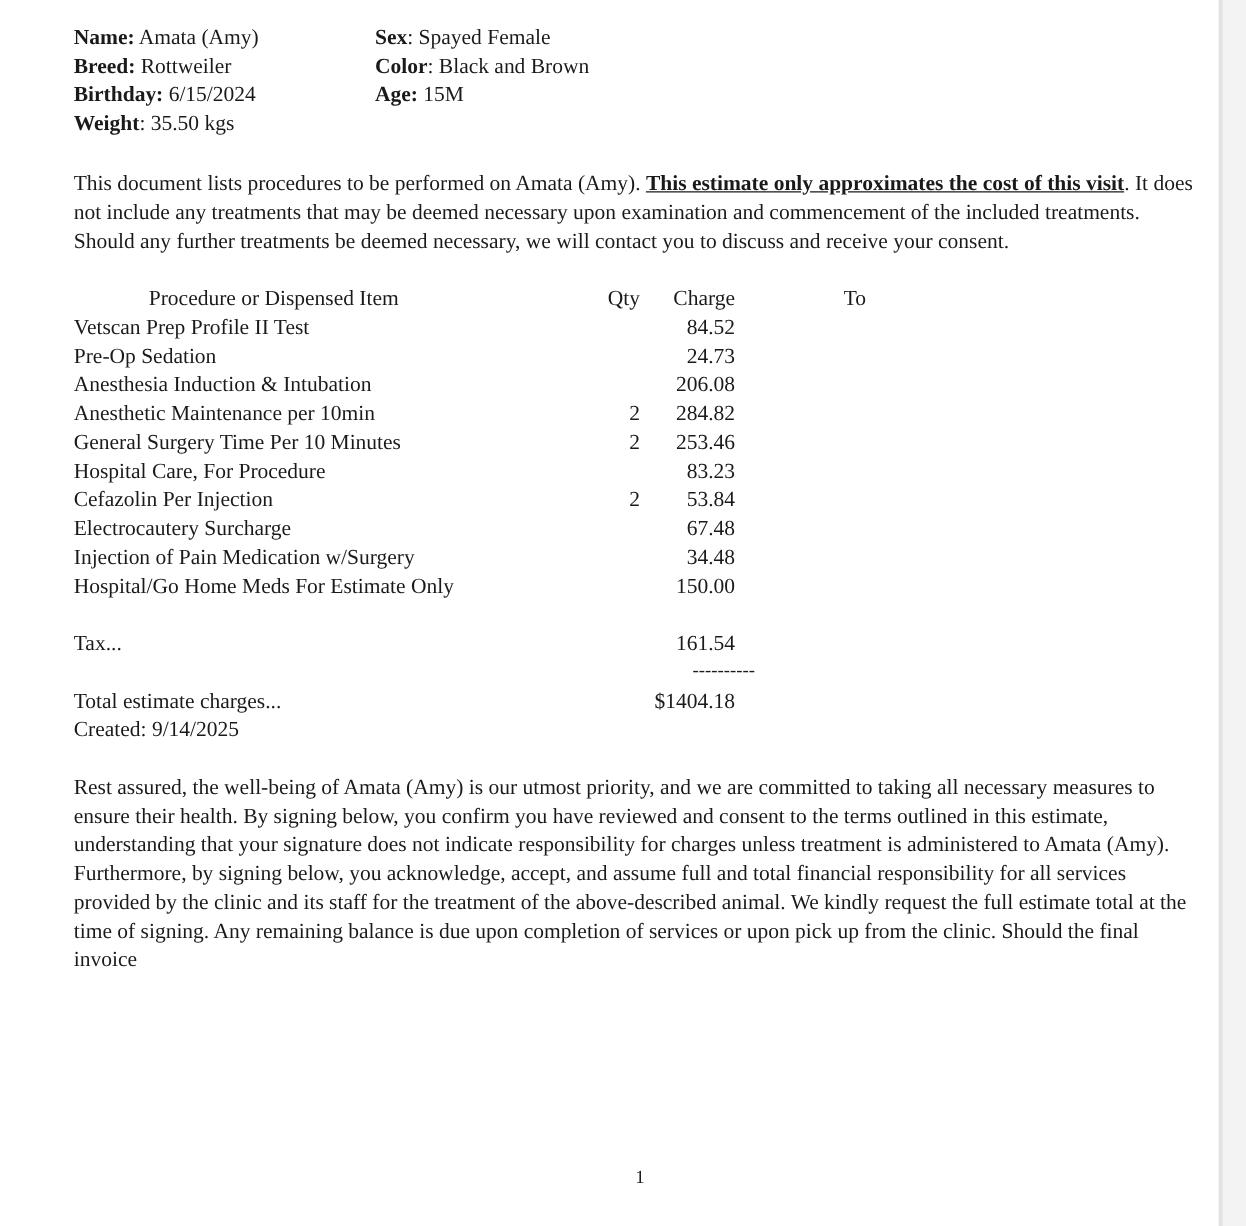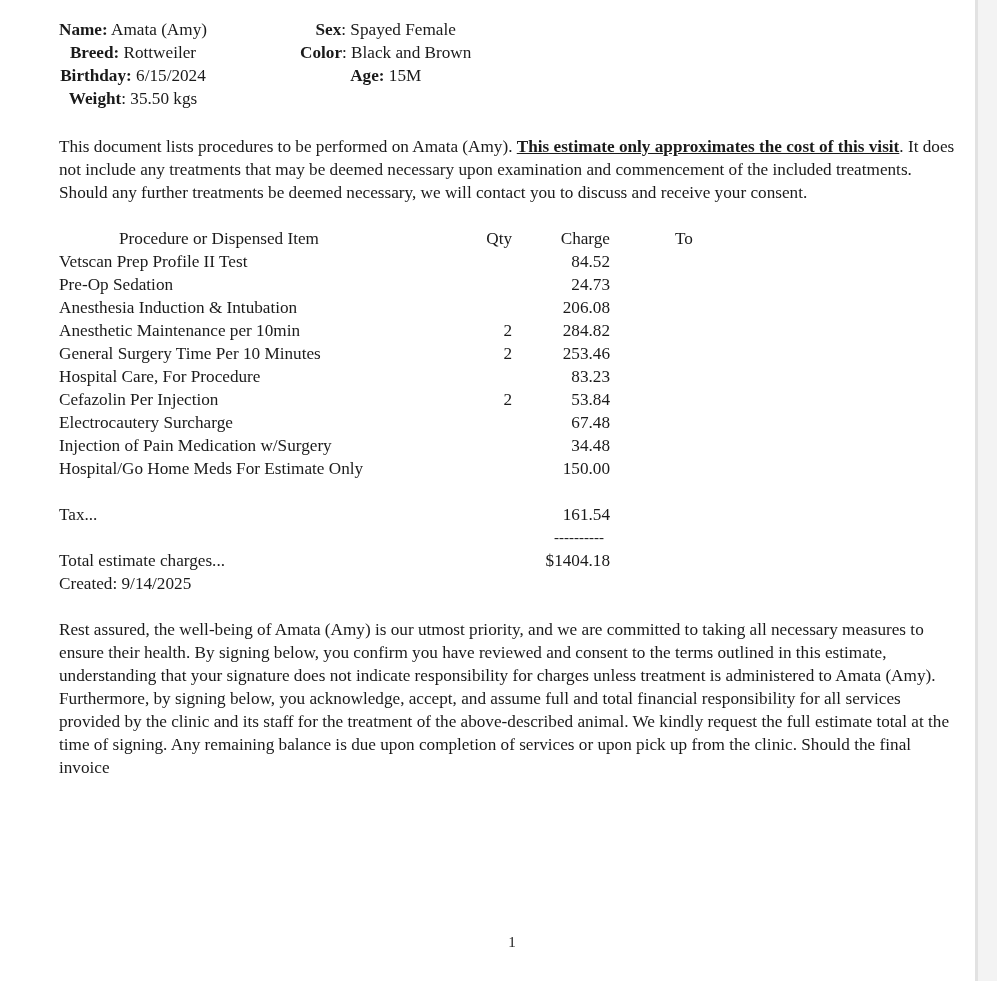--- a/index.html
+++ b/index.html
@@ -11,36 +11,36 @@
     }
     .page {
       position: absolute; left: 0; top: 0; width: 975px; height: 981px;
       background: #ffffff;
     }
     .gutter {
       position: absolute; left: 975px; top: 0; width: 22px; height: 981px;
       background: #f3f3f3; border-left: 3px solid #e2e2e2; box-sizing: border-box;
     }
     .content { position: absolute; left: 59px; top: 18px; width: 905px; font-size: 17.2px; }
-    .line { height: 23px; line-height: 23px; white-space: nowrap; text-align: center; }
+    .line { height: 23px; line-height: 23px; white-space: nowrap; }
     .header { position: relative; height: 94px; }
     .col-left { position: absolute; left: 0; top: 0; }
     .col-right { position: absolute; left: 241px; top: 0; }
     b { font-weight: bold; }
     .para { margin-top: 23px; line-height: 23px; }
     .para p { margin: 0; }
     .ul { text-decoration: underline; font-weight: bold; }
 
     .table { position: relative; margin-top: 23px; }
     .trow { position: relative; height: 23px; line-height: 23px; white-space: nowrap; }
     .c-item { position: absolute; left: 0; }
     .c-item.hdr { left: 60px; text-align: right; }
     .c-qty { position: absolute; right: 452px; text-align: center; }
     .c-qty.hdr { right: 452px; }
-    .c-charge { position: absolute; right: 354px; }
+    .c-charge { position: absolute; right: 376px; }
     .c-total { position: absolute; left: 616px; }
 
     .spacer { height: 23px; }
     .sep { position: absolute; right: 360px; letter-spacing: 0px; font-size: 15px; }
     .final { margin-top: 23px; line-height: 23px; }
     .pagenum { position: absolute; left: 0; top: 934px; width: 1024px; text-align: center; font-size: 15px; }
   </style>
 </head>
 <body>
 

